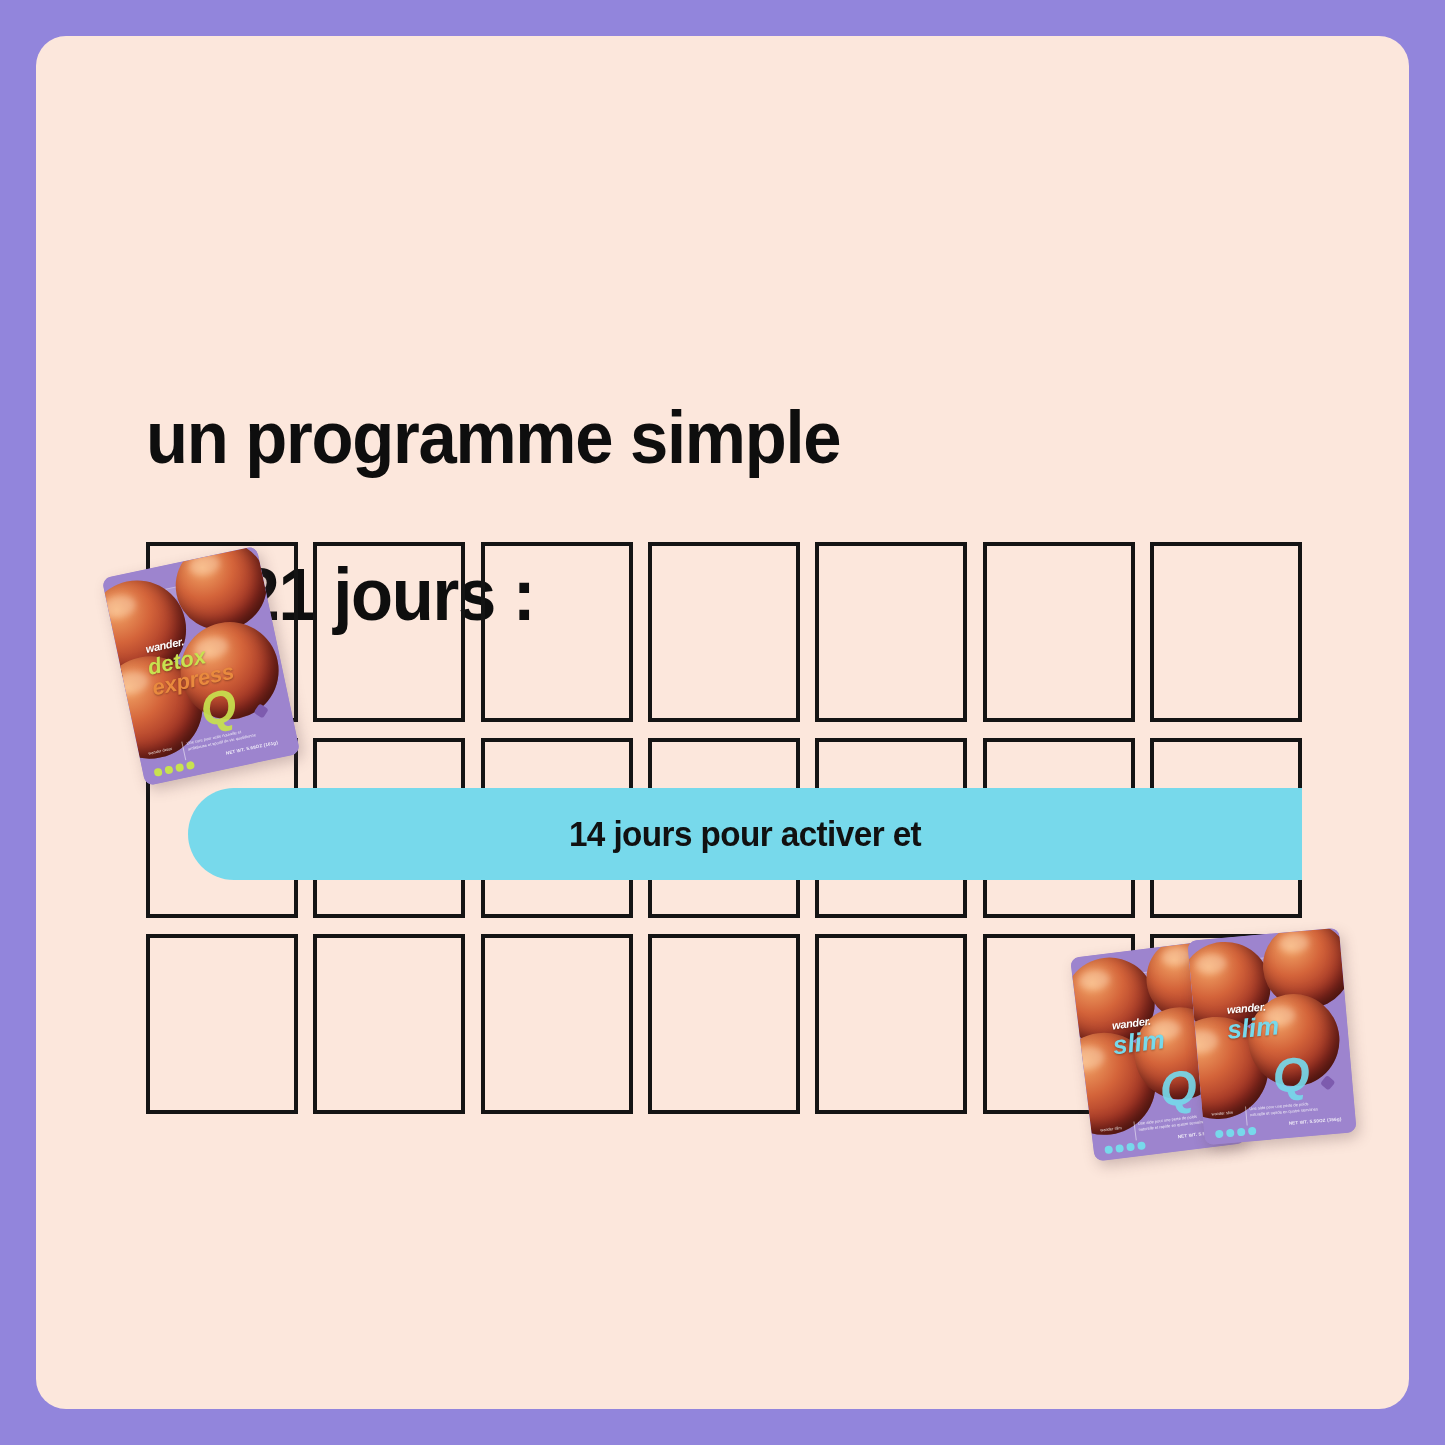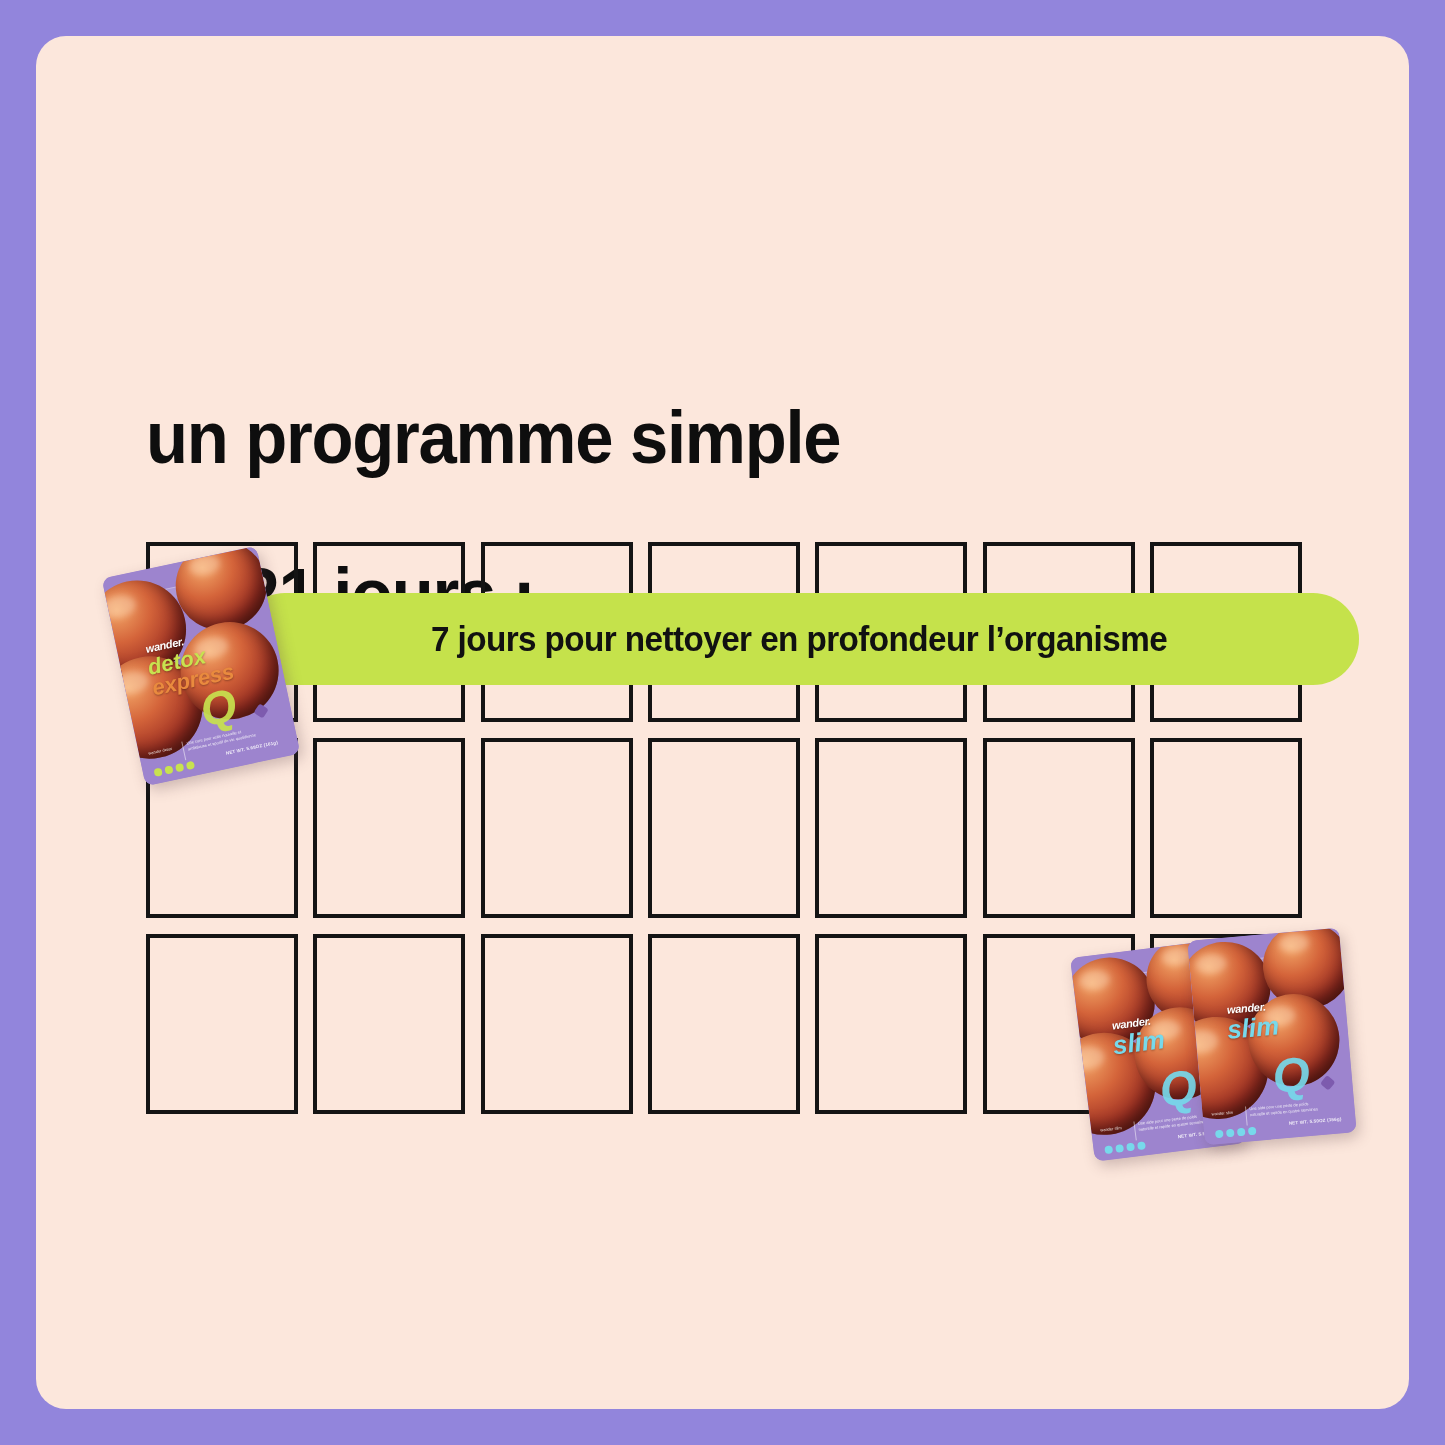--- a/index.html
+++ b/index.html
@@ -309,24 +309,24 @@
         <div class="day-cell"></div>
         <div class="day-cell"></div>
         <div class="day-cell"></div>
         <div class="day-cell"></div>
         <div class="day-cell"></div>
         <div class="day-cell"></div>
       </div>
 
     </div>
 
-    <div class="bar bar-green">
-      <span class="bar-text">7 jours pour nettoyer en profondeur l’organisme</span>
-    </div>
-
+
+    <div class="bar bar-blue-1">
+      <span class="bar-text">14 jours pour activer et</span>
+    </div>
 
     <div class="pouch pouch-detox">
       <div class="pouch-inner">
         <div class="pouch-zip"></div>
         <div class="fruit" style="left:-16%;top:4%;width:62%;height:46%;"></div>
         <div class="fruit" style="left:44%;top:-6%;width:58%;height:42%;"></div>
         <div class="fruit" style="left:-20%;top:40%;width:66%;height:48%;"></div>
         <div class="fruit" style="left:36%;top:32%;width:62%;height:46%;"></div>
 
         <div class="pouch-brand" style="left:18%;top:34%;font-size:11px;">wander.</div>

